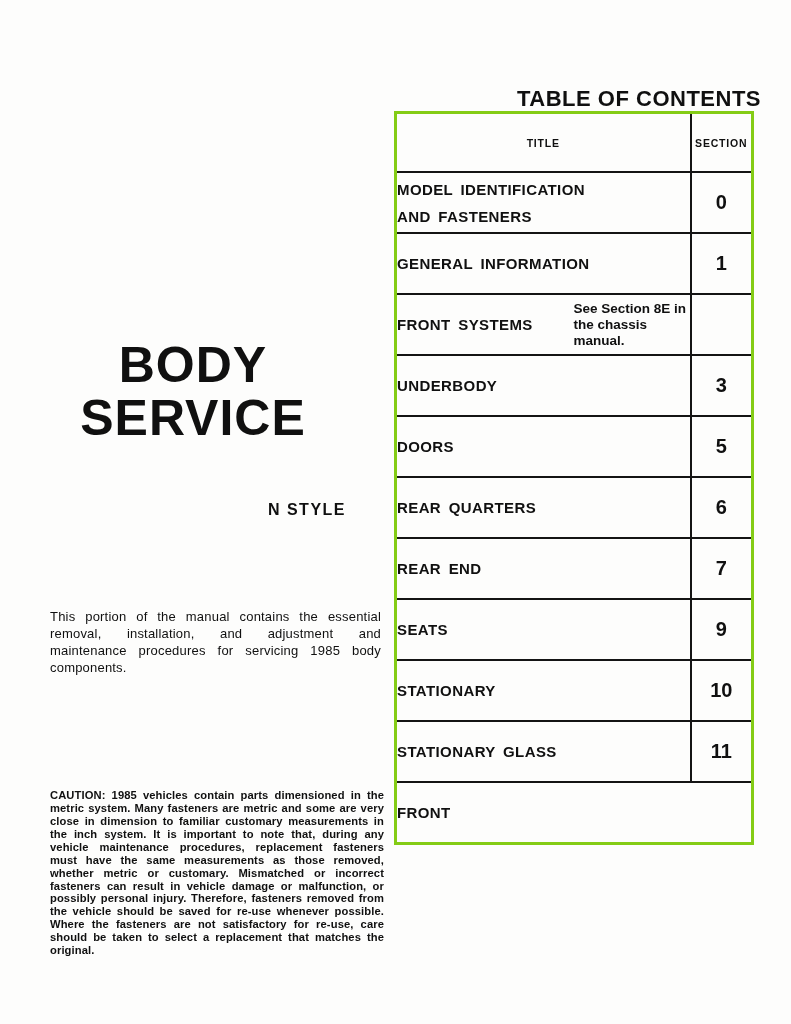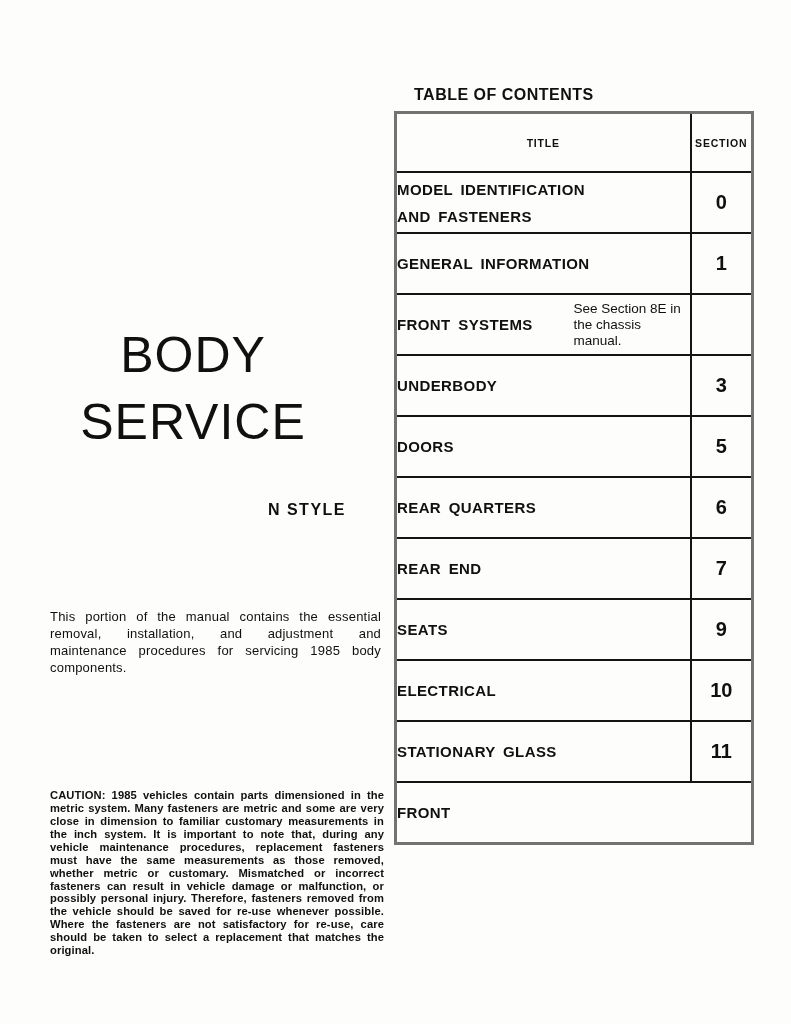--- a/index.html
+++ b/index.html
@@ -20,24 +20,24 @@
 
   
   .title-block {
     position: absolute;
     left: 28px;
     top: 322px;
     width: 330px;
     text-align: center;
   }
   .big-title {
-    margin: 0;
+    margin: 17px;
     font-size: 50px;
-    line-height: 67px;
-    font-weight: normal;
+    line-height: 53px;
+    font-weight: bold;
     letter-spacing: 1px;
     white-space: pre-line;
   }
   .subtitle {
     position: absolute;
     left: 28px;
     top: 501px;
     width: 318px;
     text-align: right;
     font-size: 16px;
@@ -64,36 +64,36 @@
     font-size: 11.2px;
     line-height: 12.9px;
     font-weight: bold;
     text-align: justify;
     letter-spacing: 0.1px;
   }
 
   
   .toc-heading {
     position: absolute;
-    left: 414px;
+    left: 404px;
     top: 86px;
     width: 357px;
-    text-align: left;
-    font-size: 16px;
+    text-align: right;
+    font-size: 22px;
     font-weight: bold;
     letter-spacing: 0.5px;
   }
   table.toc {
     position: absolute;
     left: 394px;
     top: 111px;
     width: 357px;
     border-collapse: collapse;
     table-layout: fixed;
-    border: 3px solid #737373;
+    border: 3px solid #84cc16;
   }
   table.toc th,
   table.toc td {
     border: 2px solid #141414;
     padding: 0;
     vertical-align: middle;
   }
   col.c-title { width: 295px; }
   col.c-section { width: 62px; }
 
@@ -125,21 +125,21 @@
   }
   .cell-flex {
     display: flex;
     align-items: center;
   }
   .toc-note {
     width: 114px;
     margin-left: auto;
     margin-right: 2px;
     font-size: 13.5px;
-    font-weight: normal;
+    font-weight: bold;
     line-height: 16px;
     text-align: left;
   }
 </style>
 </head>
 <body>
 
 <div class="page">
 
   <div class="title-block">
@@ -209,21 +209,21 @@
       <td class="cell-section">7</td>
     </tr>
 
 
     <tr class="data-row">
       <td class="cell-title"><span class="toc-title">SEATS</span></td>
       <td class="cell-section">9</td>
     </tr>
 
     <tr class="data-row">
-      <td class="cell-title"><span class="toc-title">ELECTRICAL</span></td>
+      <td class="cell-title"><span class="toc-title">STATIONARY</span></td>
       <td class="cell-section">10</td>
     </tr>
 
     <tr class="data-row">
       <td class="cell-title"><span class="toc-title">STATIONARY GLASS</span></td>
       <td class="cell-section">11</td>
     </tr>
 
     <tr class="data-row">
       <td class="cell-title" colspan="2"><span class="toc-title">FRONT</span></td>

